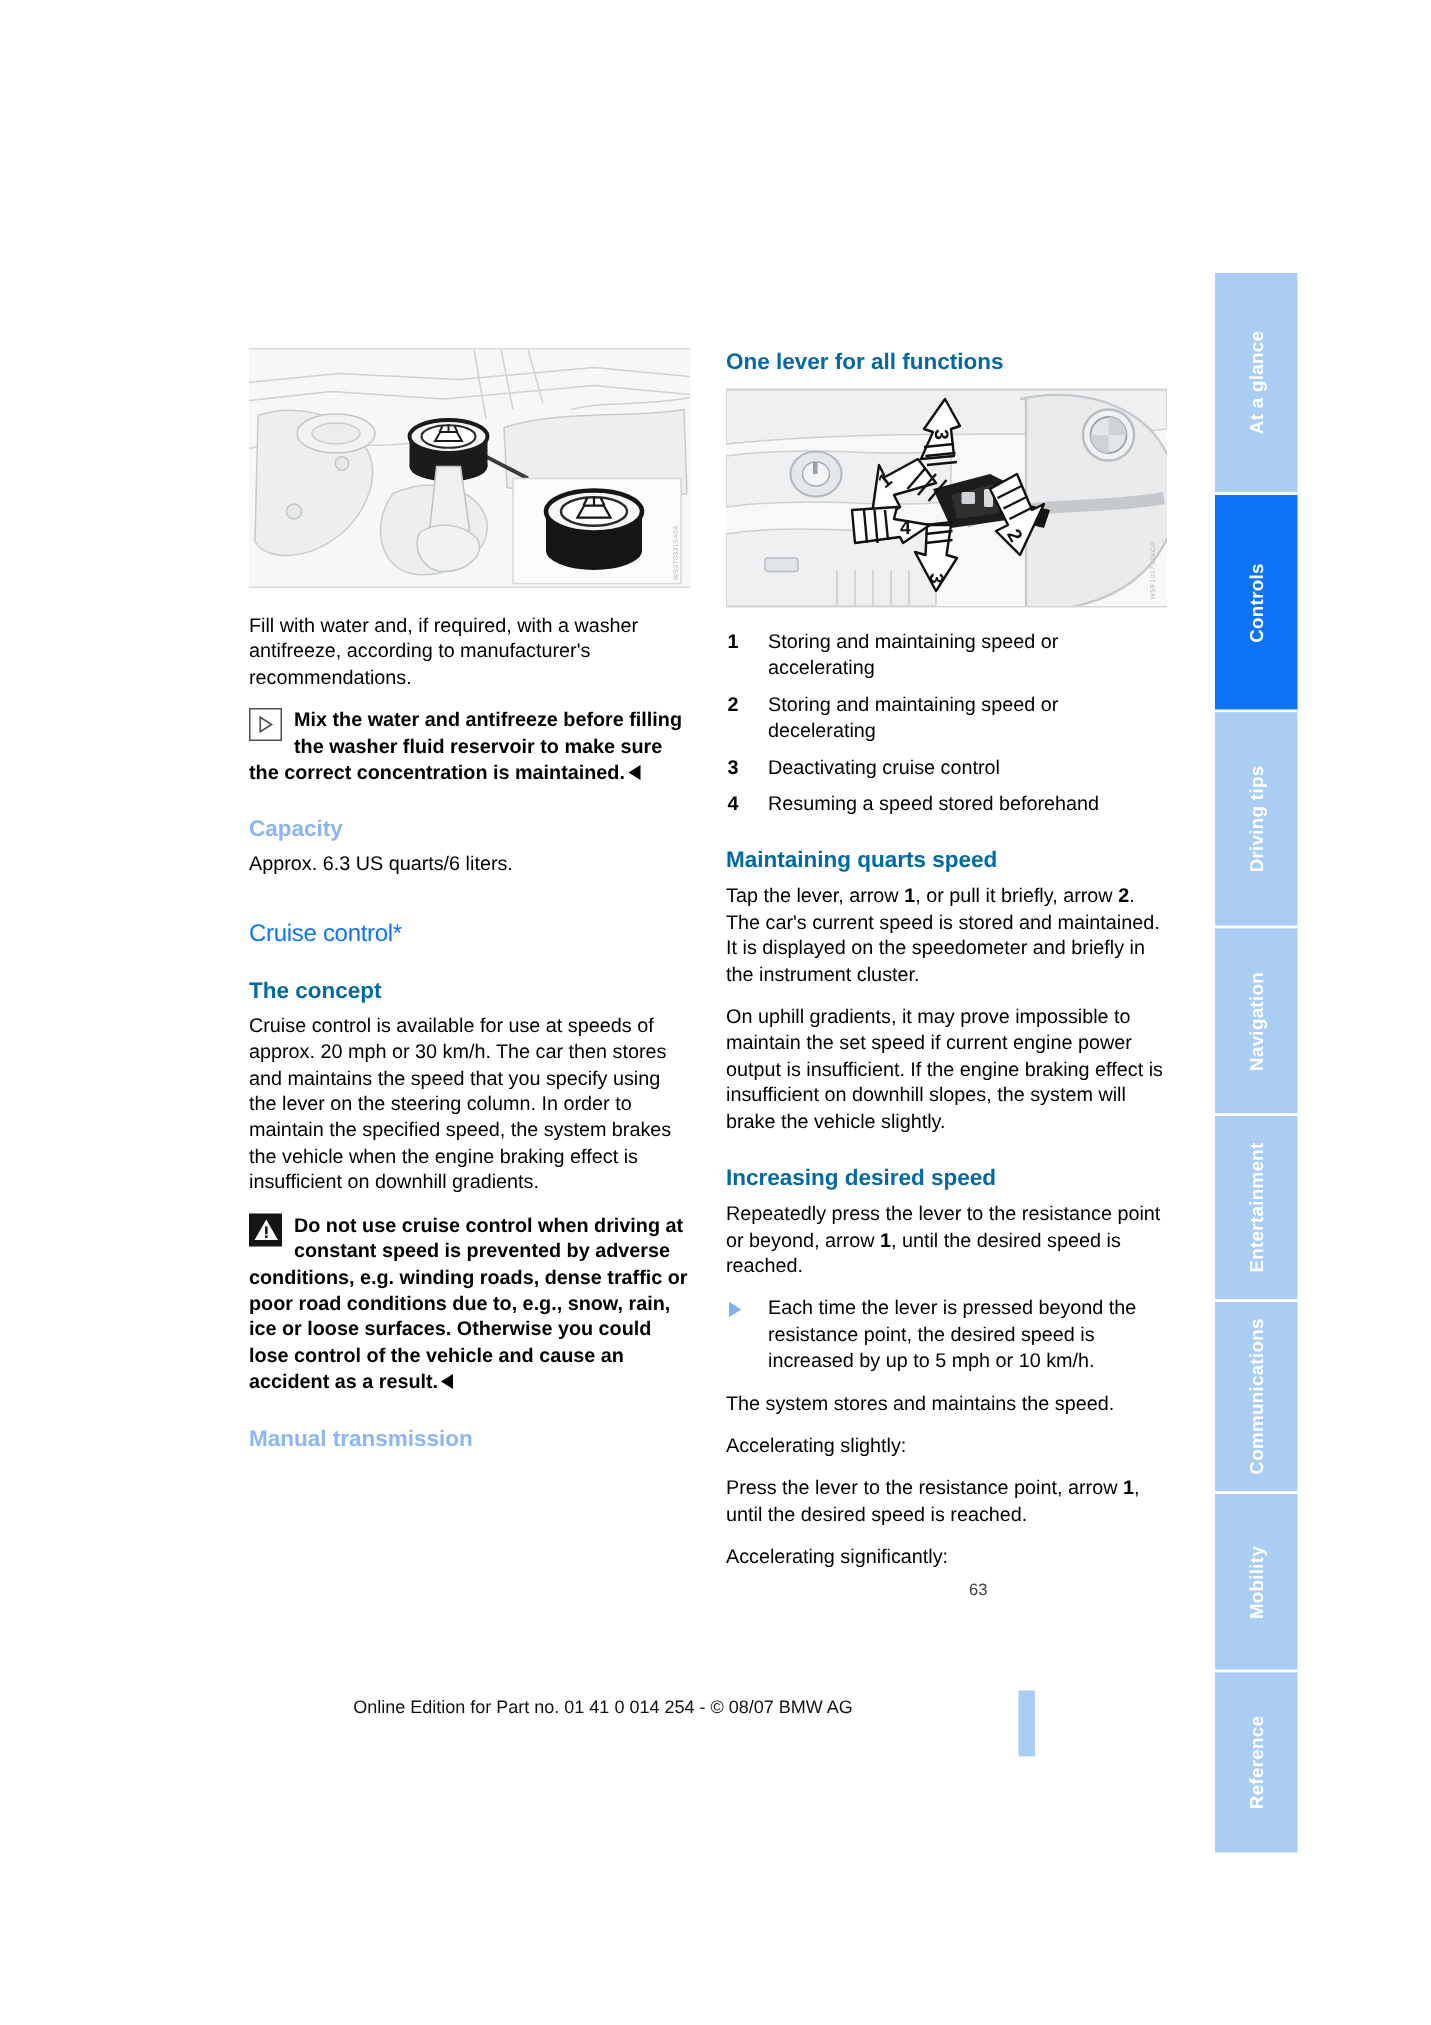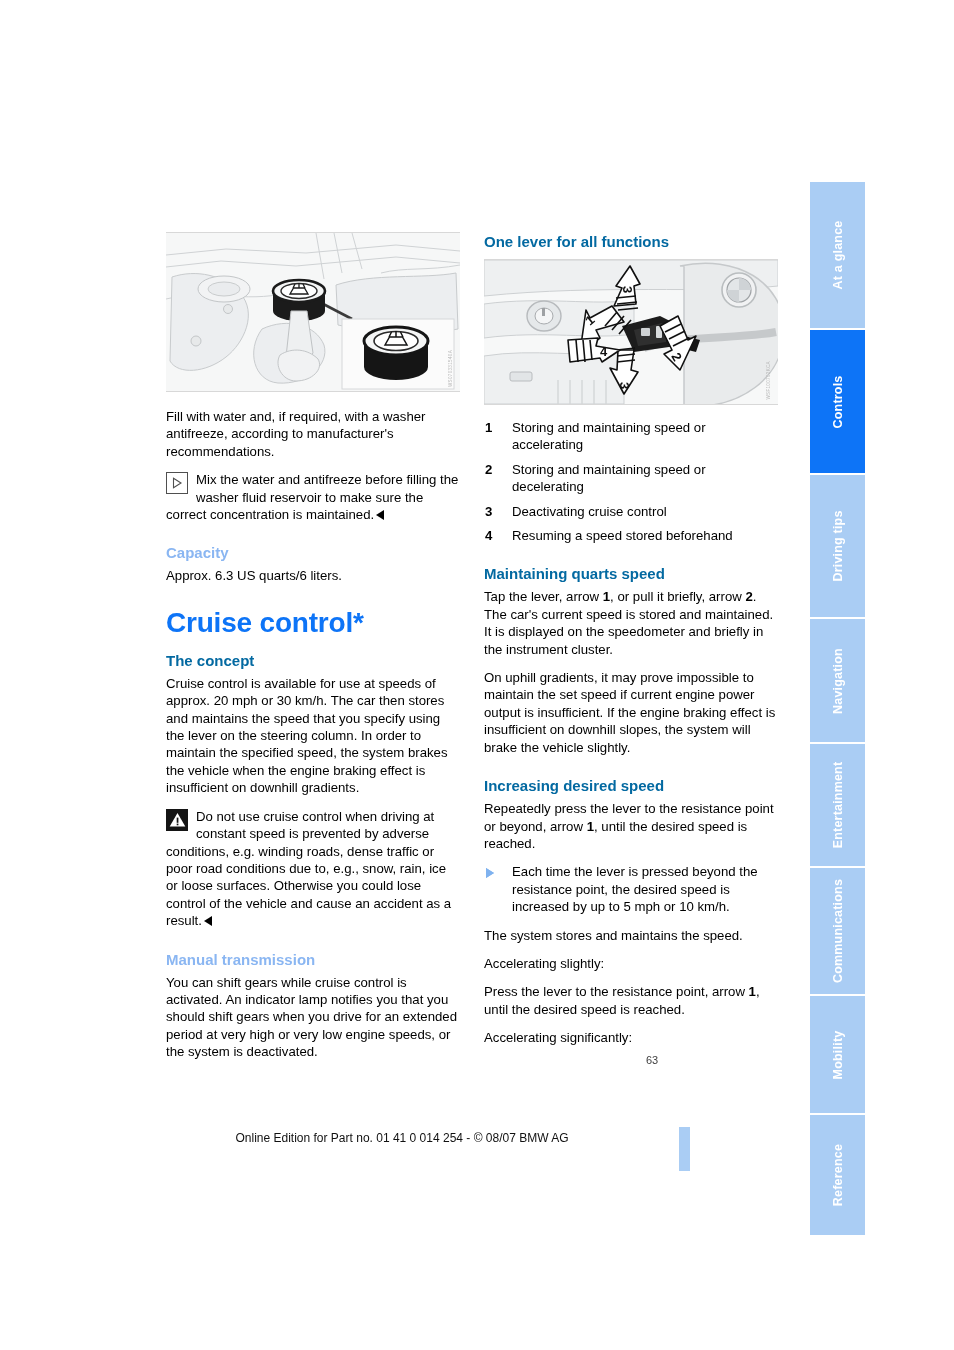--- a/index.html
+++ b/index.html
@@ -89,22 +89,22 @@
 
   
   p.body {
     margin: 0 0 11px 0;
     text-align: left;
     hyphens: none;
   }
   p.body:last-child { margin-bottom: 0; }
 
   h1.chapter {
-    font-size: 28px;
-    font-weight: bold;
+    font-size: 16px;
+    font-weight: normal;
     color: #0d74f7;
     margin: 24px 0 14px 0;
     line-height: 28px;
     letter-spacing: -0.2px;
   }
   h2.sec-strong {
     font-size: 15px;
     font-weight: bold;
     color: #0369a1;
     margin: 0 0 5px 0;
@@ -127,20 +127,21 @@
   }
   .callout .cal-icon {
     float: left;
     width: 22px;
     height: 22px;
     margin: 1px 8px 0 0;
     box-sizing: border-box;
   }
   .callout .cal-text {
     margin: 0;
+    font-weight: bold;
   }
   .cal-icon.note-icon {
     border: 1.4px solid #4f4f4f;
     background: #ffffff;
     display: flex;
     align-items: center;
     justify-content: center;
   }
   .cal-icon.warn-icon {
     background: #141414;
@@ -330,21 +331,20 @@
         <svg width="17" height="16" viewBox="0 0 17 16">
           <path d="M8.5 1 L16.3 14.6 L0.7 14.6 Z" fill="#ffffff"></path>
           <rect x="7.7" y="5.6" width="1.7" height="5.2" fill="#141414"></rect>
           <rect x="7.7" y="11.6" width="1.7" height="1.7" fill="#141414"></rect>
         </svg>
       </span>
       <p class="body cal-text"><span>Do not use cruise control when driving at constant speed is prevented by adverse conditions, e.g. winding roads, dense traffic or poor road conditions due to, e.g., snow, rain, ice or loose surfaces. Otherwise you could lose control of the vehicle and cause an accident as a result.</span><span class="end-mark"></span></p>
     </div>
 
     <h2 class="sec-light">Manual transmission</h2>
-    <p class="body">You can shift gears while cruise control is activated. An indicator lamp notifies you that you should shift gears when you drive for an extended period at very high or very low engine speeds, or the system is deactivated.</p>
   </div>
 
   <div class="col col-right">
 
     <h2 class="sec-strong first">One lever for all functions</h2>
 
     <div class="figure fig-lever">
       <svg class="art" viewBox="0 0 294 144" preserveAspectRatio="none">
         <rect x="0" y="0" width="294" height="144" fill="#f7f8f8"></rect>
 

